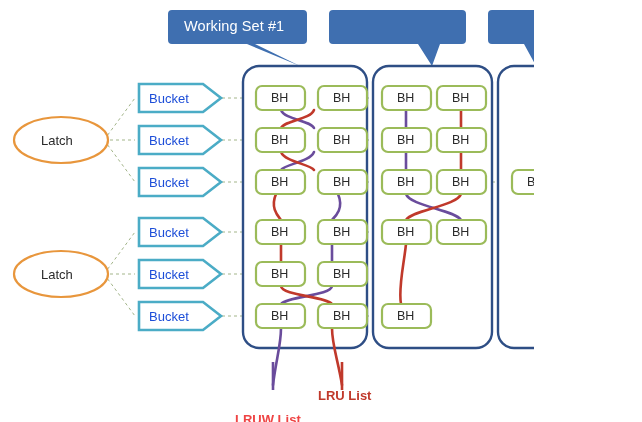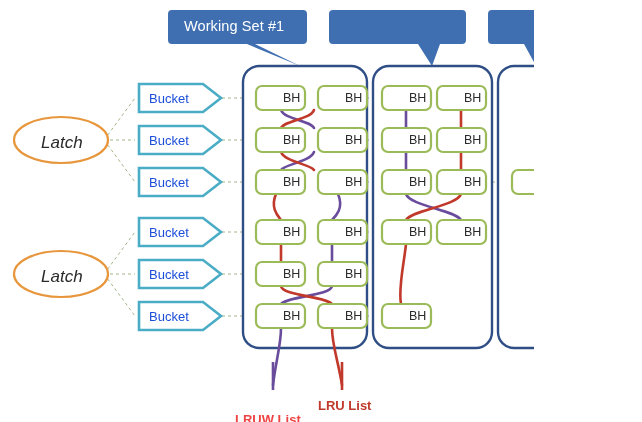--- a/index.html
+++ b/index.html
@@ -28,30 +28,28 @@
     pointer-events: none;
   }
   .callout-label {
     color: #ffffff;
     font-size: 14.5px;
     letter-spacing: 0.1px;
   }
   .bh-label {
     color: #2a2a2a;
     font-size: 12.5px;
-    margin-left: 12px;
   }
   .bucket-label {
     color: #1d4ed8;
     font-size: 13px;
   }
   .latch-label {
     color: #2a2a2a;
-    font-size: 17px;
-    font-style: italic;
+    font-size: 13px;
   }
   .legend-label {
     font-size: 13px;
     font-weight: bold;
   }
 </style>
 </head>
 <body>
 
 <div id="canvas">
@@ -218,15 +216,15 @@
   <div class="txt bh-label" style="left:452px; top:133px;">BH</div>
   <div class="txt bh-label" style="left:397px; top:175px;">BH</div>
   <div class="txt bh-label" style="left:452px; top:175px;">BH</div>
   <div class="txt bh-label" style="left:397px; top:225px;">BH</div>
   <div class="txt bh-label" style="left:452px; top:225px;">BH</div>
   <div class="txt bh-label" style="left:397px; top:309px;">BH</div>
 
   <div class="txt bh-label" style="left:527px; top:175px;">BH</div>
 
   <div class="txt legend-label" style="left:235px; top:412px; color:#ef4444;">LRUW List</div>
-  <div class="txt legend-label" style="left:318px; top:398px; color:#C0392B;">LRU List</div>
+  <div class="txt legend-label" style="left:318px; top:388px; color:#C0392B;">LRU List</div>
 
 </div>
 
 </body></html>

